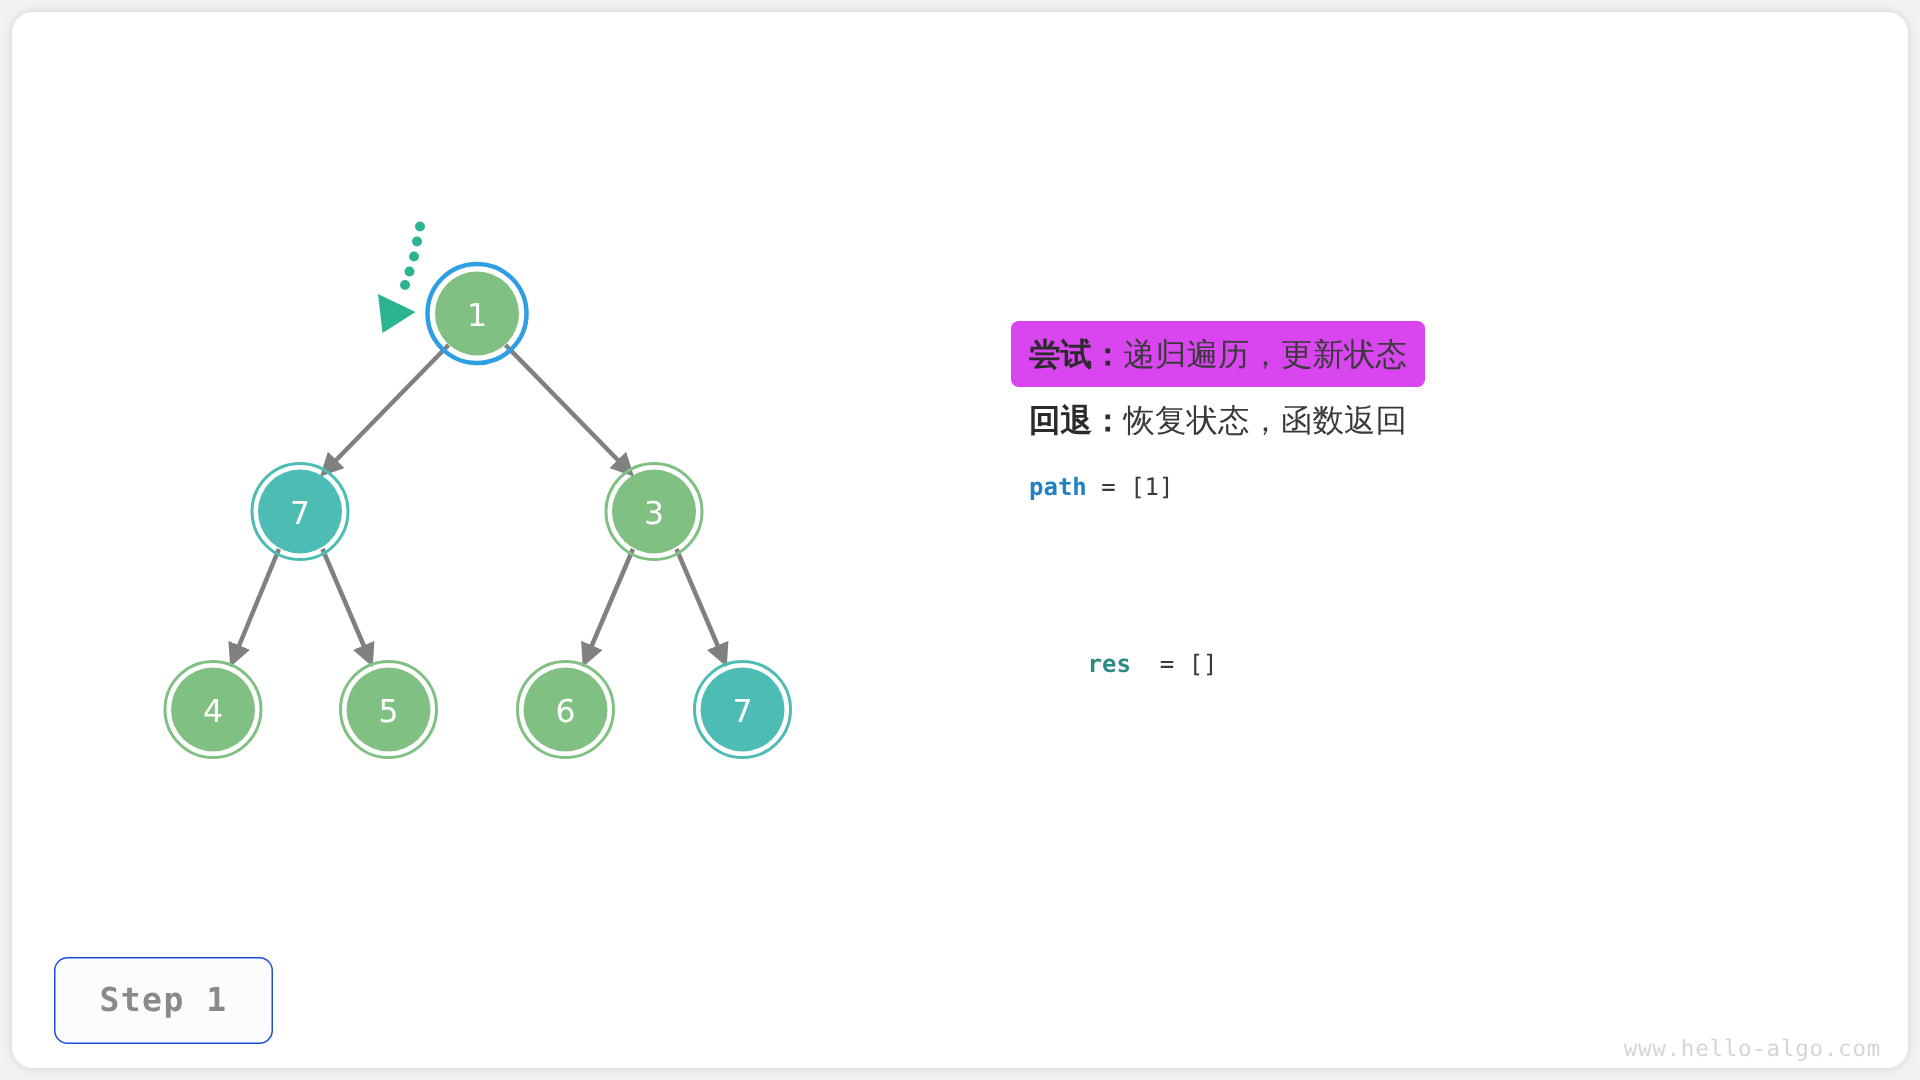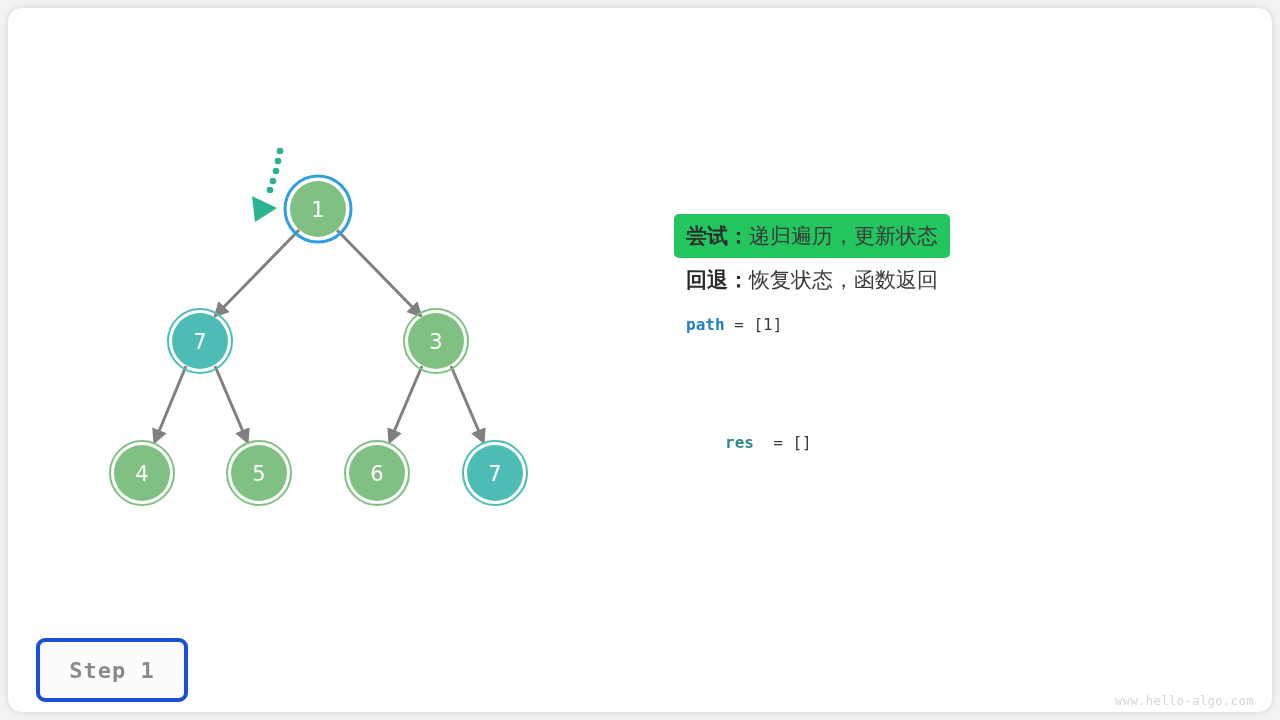--- a/index.html
+++ b/index.html
@@ -62,21 +62,21 @@
   .line.cn {
     font-family: "Liberation Sans", "DejaVu Sans", sans-serif;
     font-size: 21px;
     color: #3a3a3a;
   }
   .line.cn .lbl {
     font-weight: bold;
     color: #2b2b2b;
   }
   .hl {
-    background: #22c55e;
+    background: #d946ef;
     border-radius: 5px;
     padding: 0 12px;
     margin-left: -12px;
     height: 44px;
     display: inline-flex;
     align-items: center;
   }
   .line.code {
     font-family: "DejaVu Sans Mono", monospace;
     font-size: 16px;
@@ -89,40 +89,40 @@
   .var-res  { color: #2e8b83; margin-left: 39px; }
   .spacer { height: 74px; }
 
   
   #step-badge {
     position: absolute;
     left: 36px;
     top: 638px;
     width: 144px;
     height: 56px;
-    border: 4px solid #1d4ed8;
+    border: 1px solid #1d4ed8;
     border-radius: 9px;
     background: #fcfcfc;
     display: flex;
     align-items: center;
     justify-content: center;
     font-family: "DejaVu Sans Mono", monospace;
     font-size: 22px;
     font-weight: bold;
     color: #8a8a8a;
     letter-spacing: 1px;
   }
 
   
   #watermark {
     position: absolute;
     right: 26px;
     bottom: 12px;
     font-family: "DejaVu Sans Mono", monospace;
-    font-size: 12px;
+    font-size: 15px;
     color: #d5d5d5;
     letter-spacing: 0.5px;
   }
 </style>
 </head>
 <body>
 
 <div id="stage">
   <div id="card"></div>
 

